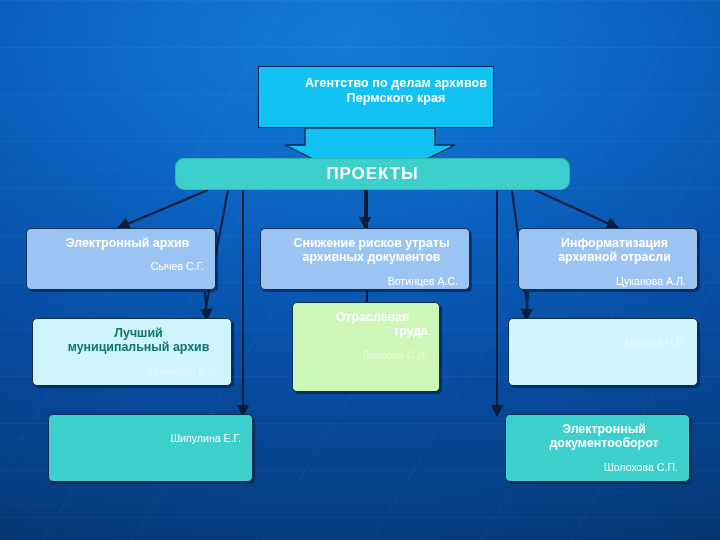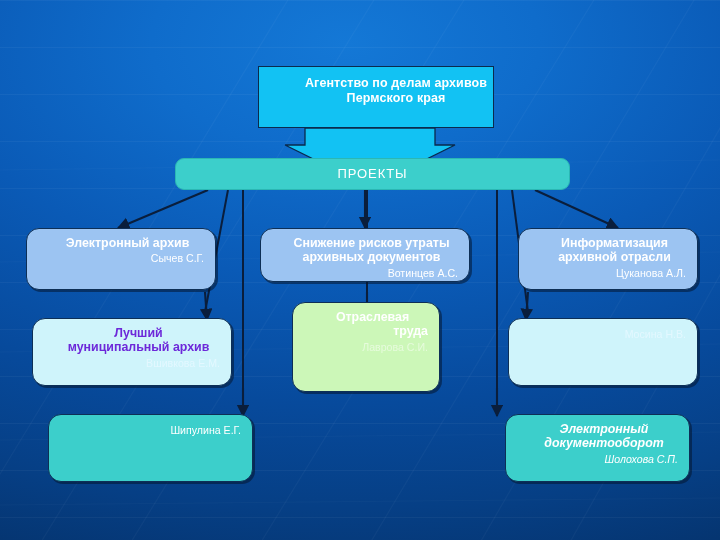--- a/index.html
+++ b/index.html
@@ -65,56 +65,56 @@
     letter-spacing: .1px;
     padding-left: 40px;
   }
 
   
   .node.band {
     background: #3CCFCB;
     border: 1px solid #2bb7b4;
     border-radius: 9px;
     text-align: center;
-    font-size: 13px;
-    font-weight: normal;
+    font-size: 17px;
+    font-weight: bold;
     letter-spacing: .9px;
     display: flex;
     align-items: center;
     justify-content: center;
   }
 
   
   .card {
-    border-radius: 13px;
+    border-radius: 5px;
     border: 1.2px solid #0d2f56;
     padding: 7px 11px 7px 24px;
     box-shadow: 2px 2px 0 rgba(4,22,48,.55);
   }
   .card .ttl {
     font-weight: bold;
     font-size: 12.4px;
     text-align: center;
     display: block;
   }
   .card .who {
     display: block;
     text-align: right;
     font-weight: normal;
     font-size: 10.6px;
-    margin-top: 2px;
+    margin-top: 10px;
   }
 
   .tone-row1 { background: #9CC4F2; }
   .tone-pale { background: #CFF4FB; }
   .tone-green { background: #CCF7B8; }
   .tone-teal  { background: #3CCFCB; }
 
   
-  .faded .ttl { color: #6d28d9; }
+  .faded .ttl { color: #0f766e; }
   .faded .who { color: #E3F8FF; }
 
   .tone-green .ttl { color: #FFFFFF; }
   .tone-green .who { color: #E6FBDC; }
 
   
   .ttl-right { text-align: right !important; }
 </style>
 </head>
 <body>
@@ -177,21 +177,21 @@
 
   <div class="node band" style="left:175px; top:158px; width:395px; height:32px;">
     <span>ПРОЕКТЫ</span>
   </div>
 
   <div class="node card tone-row1" style="left:26px; top:228px; width:190px; height:62px;">
     <span class="ttl">Электронный архив</span>
     <span class="who">Сычев С.Г.</span>
   </div>
 
-  <div class="node card tone-row1" style="left:260px; top:228px; width:210px; height:54px;">
+  <div class="node card tone-row1" style="left:260px; top:228px; width:210px; height:62px;">
     <span class="ttl">Снижение рисков утраты</span>
     <span class="ttl">архивных документов</span>
     <span class="who">Вотинцев А.С.</span>
   </div>
 
   <div class="node card tone-row1" style="left:518px; top:228px; width:180px; height:62px;">
     <span class="ttl">Информатизация</span>
     <span class="ttl">архивной отрасли</span>
     <span class="who">Цуканова А.Л.</span>
   </div>
@@ -209,19 +209,19 @@
   </div>
 
   <div class="node card tone-pale faded" style="left:508px; top:318px; width:190px; height:68px;">
     <span class="who">Мосина Н.В.</span>
   </div>
 
   <div class="node card tone-teal" style="left:48px; top:414px; width:205px; height:68px;">
     <span class="who">Шипулина Е.Г.</span>
   </div>
 
-  <div class="node card tone-teal" style="left:505px; top:414px; width:185px; height:68px;font-style:italic;">
+  <div class="node card tone-teal" style="left:505px; top:414px; width:185px; height:68px;">
     <span class="ttl">Электронный</span>
     <span class="ttl">документооборот</span>
     <span class="who">Шолохова С.П.</span>
   </div>
 
 </div>
 
 </body></html>

